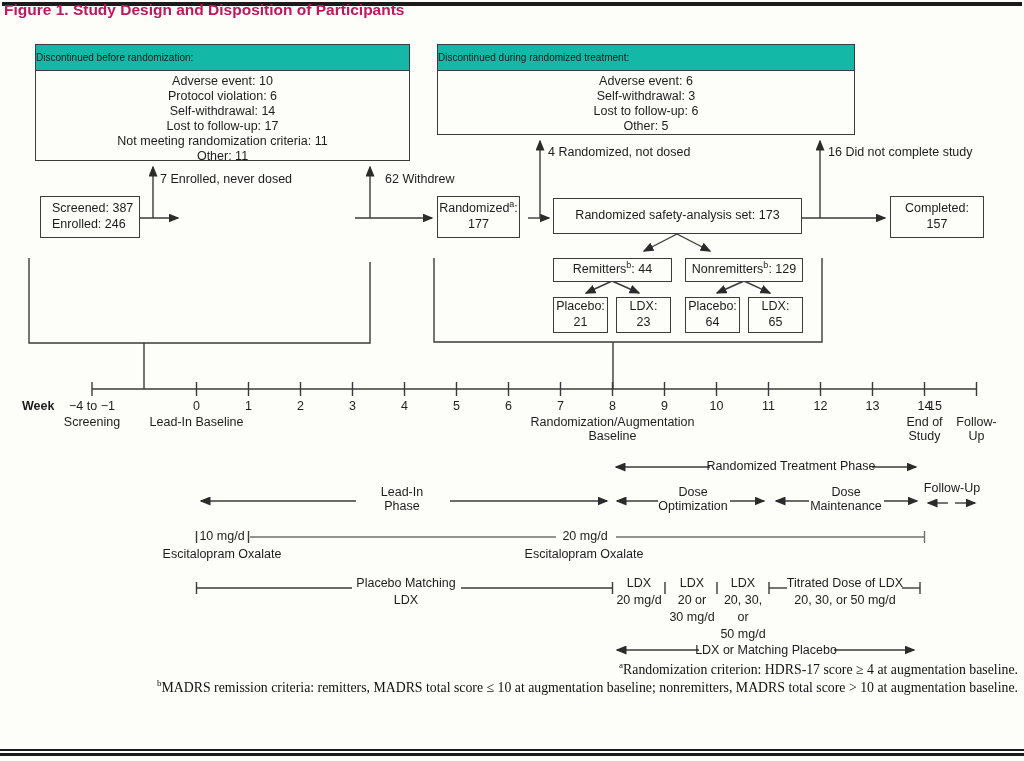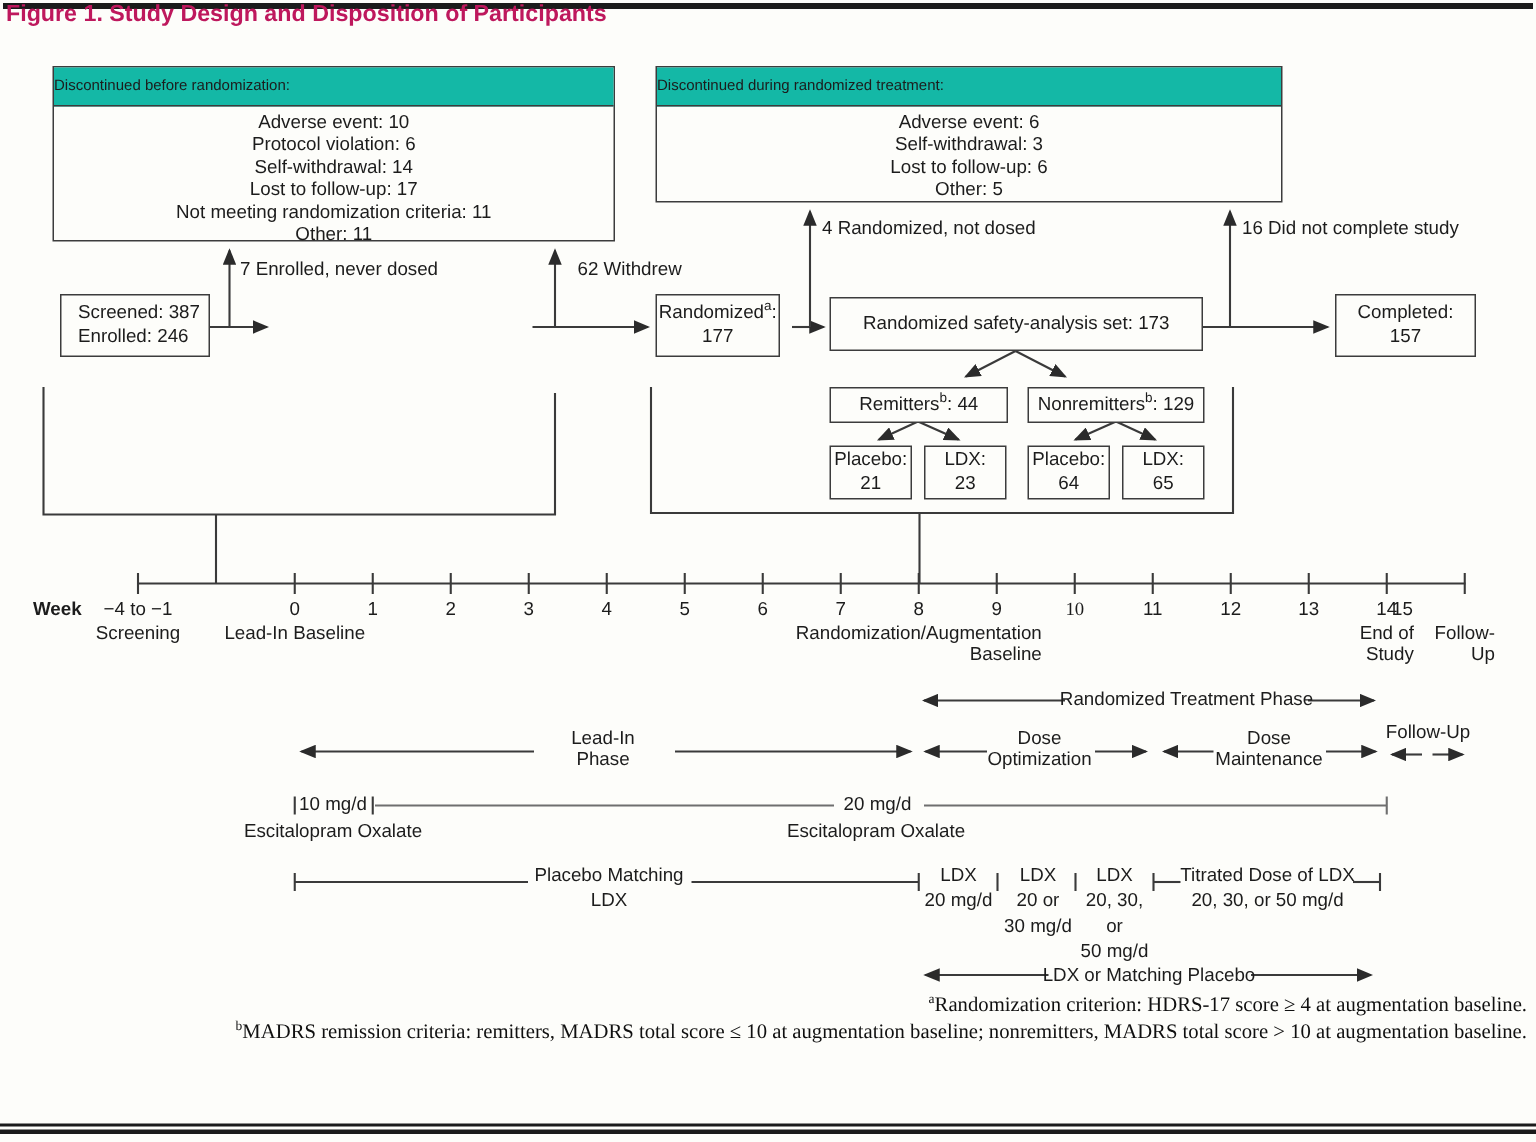--- a/index.html
+++ b/index.html
@@ -15,21 +15,21 @@
        font-size:12.5px;line-height:1.25;background:#fdfdfa;}
   .hdrbox{display:block;padding:0;}
   .hdrbox .hdr{height:25px;line-height:25px;background:#14b8a6;border-bottom:1.4px solid #3c3c3c;
        text-align:left;font-size:10px;}
   .hdrbox .bd{padding-top:3px;text-align:center;font-size:12.5px;}
   .hdrbox .bd div{line-height:15px;}
   .lab{position:absolute;font-size:12.5px;white-space:nowrap;}
   .c{transform:translateX(-50%);text-align:center;white-space:pre-line;}
   .wk{position:absolute;top:399px;transform:translateX(-50%);font-size:12.5px;white-space:nowrap;}
   .wksub{position:absolute;top:415px;transform:translateX(-50%);font-size:12.5px;
-       white-space:pre-line;text-align:right;line-height:14px;}
+       white-space:pre-line;text-align:center;line-height:14px;}
   .leftalign{align-items:flex-start;padding-left:11px;text-align:left;}
   sup{font-size:9px;line-height:0;}
   .fnblock{position:absolute;left:4px;top:661px;width:1014px;
        font-family:"Liberation Serif",serif;font-size:13.8px;line-height:18px;color:#101010;}
   .fnblock p{margin:0;padding-left:14px;text-indent:-14px;text-align:right;}
   .bold{font-weight:bold;}
 </style>
 </head>
 <body>
 
@@ -206,21 +206,21 @@
       <div class="wk" style="left: 300.5px;">2</div>
       <div class="wk" style="left: 352.5px;">3</div>
       <div class="wk" style="left: 404.5px;">4</div>
       <div class="wk" style="left: 456.5px;">5</div>
       <div class="wk" style="left: 508.5px;">6</div>
       <div class="wk" style="left: 560.5px;">7</div>
       <div class="wk" style="left: 612.5px;">8</div>
       <div class="wksub" style="left: 612.5px;">Randomization/Augmentation
 Baseline</div>
       <div class="wk" style="left: 664.5px;">9</div>
-      <div class="wk" style="left: 716.5px; font-family: Liberation Serif, serif;">10</div>
+      <div class="wk" style="left: 716.5px;">10</div>
       <div class="wk" style="left: 768.5px;">11</div>
       <div class="wk" style="left: 820.5px;">12</div>
       <div class="wk" style="left: 872.5px;">13</div>
       <div class="wk" style="left: 924.5px;">14</div>
       <div class="wksub" style="left: 924.5px;">End of
 Study</div>
       <div class="wk" style="left: 935px; text-align: center;">15</div>
       <div class="wksub" style="left: 976.5px;">Follow-
 Up</div>
     </div>

